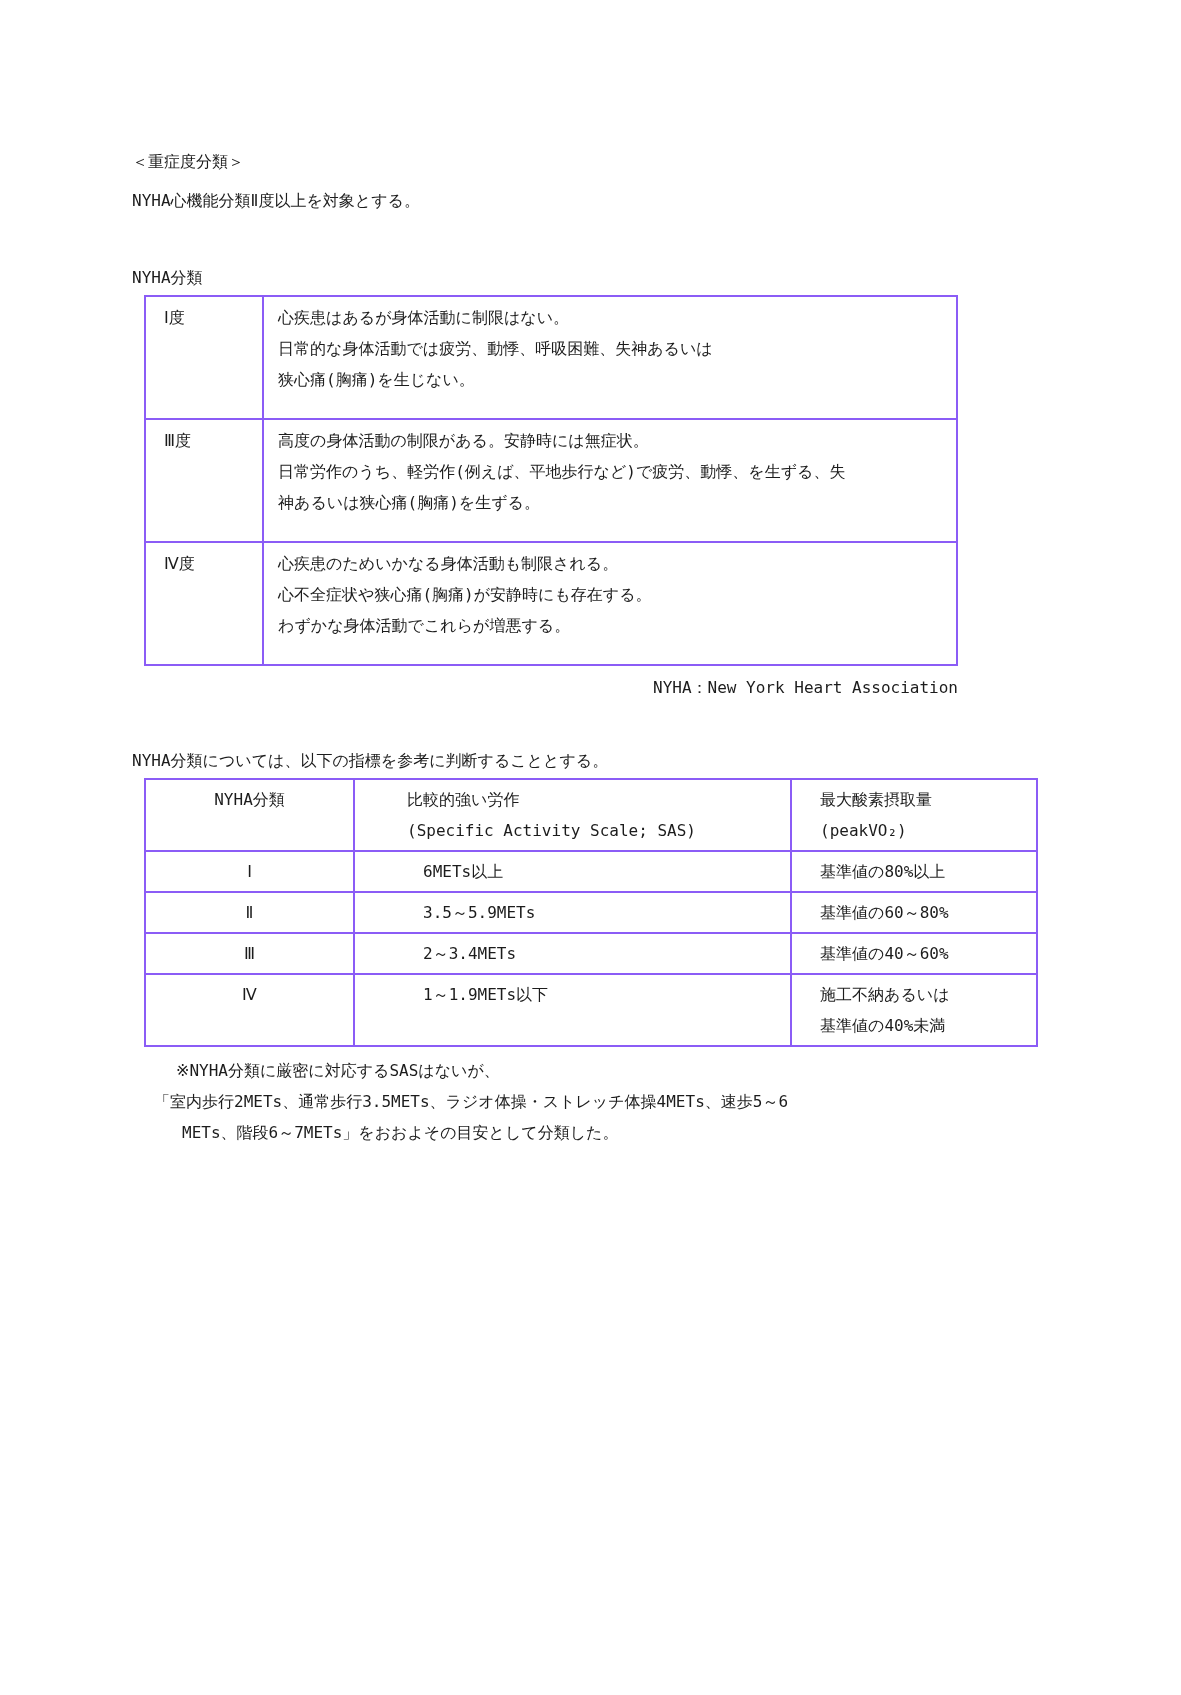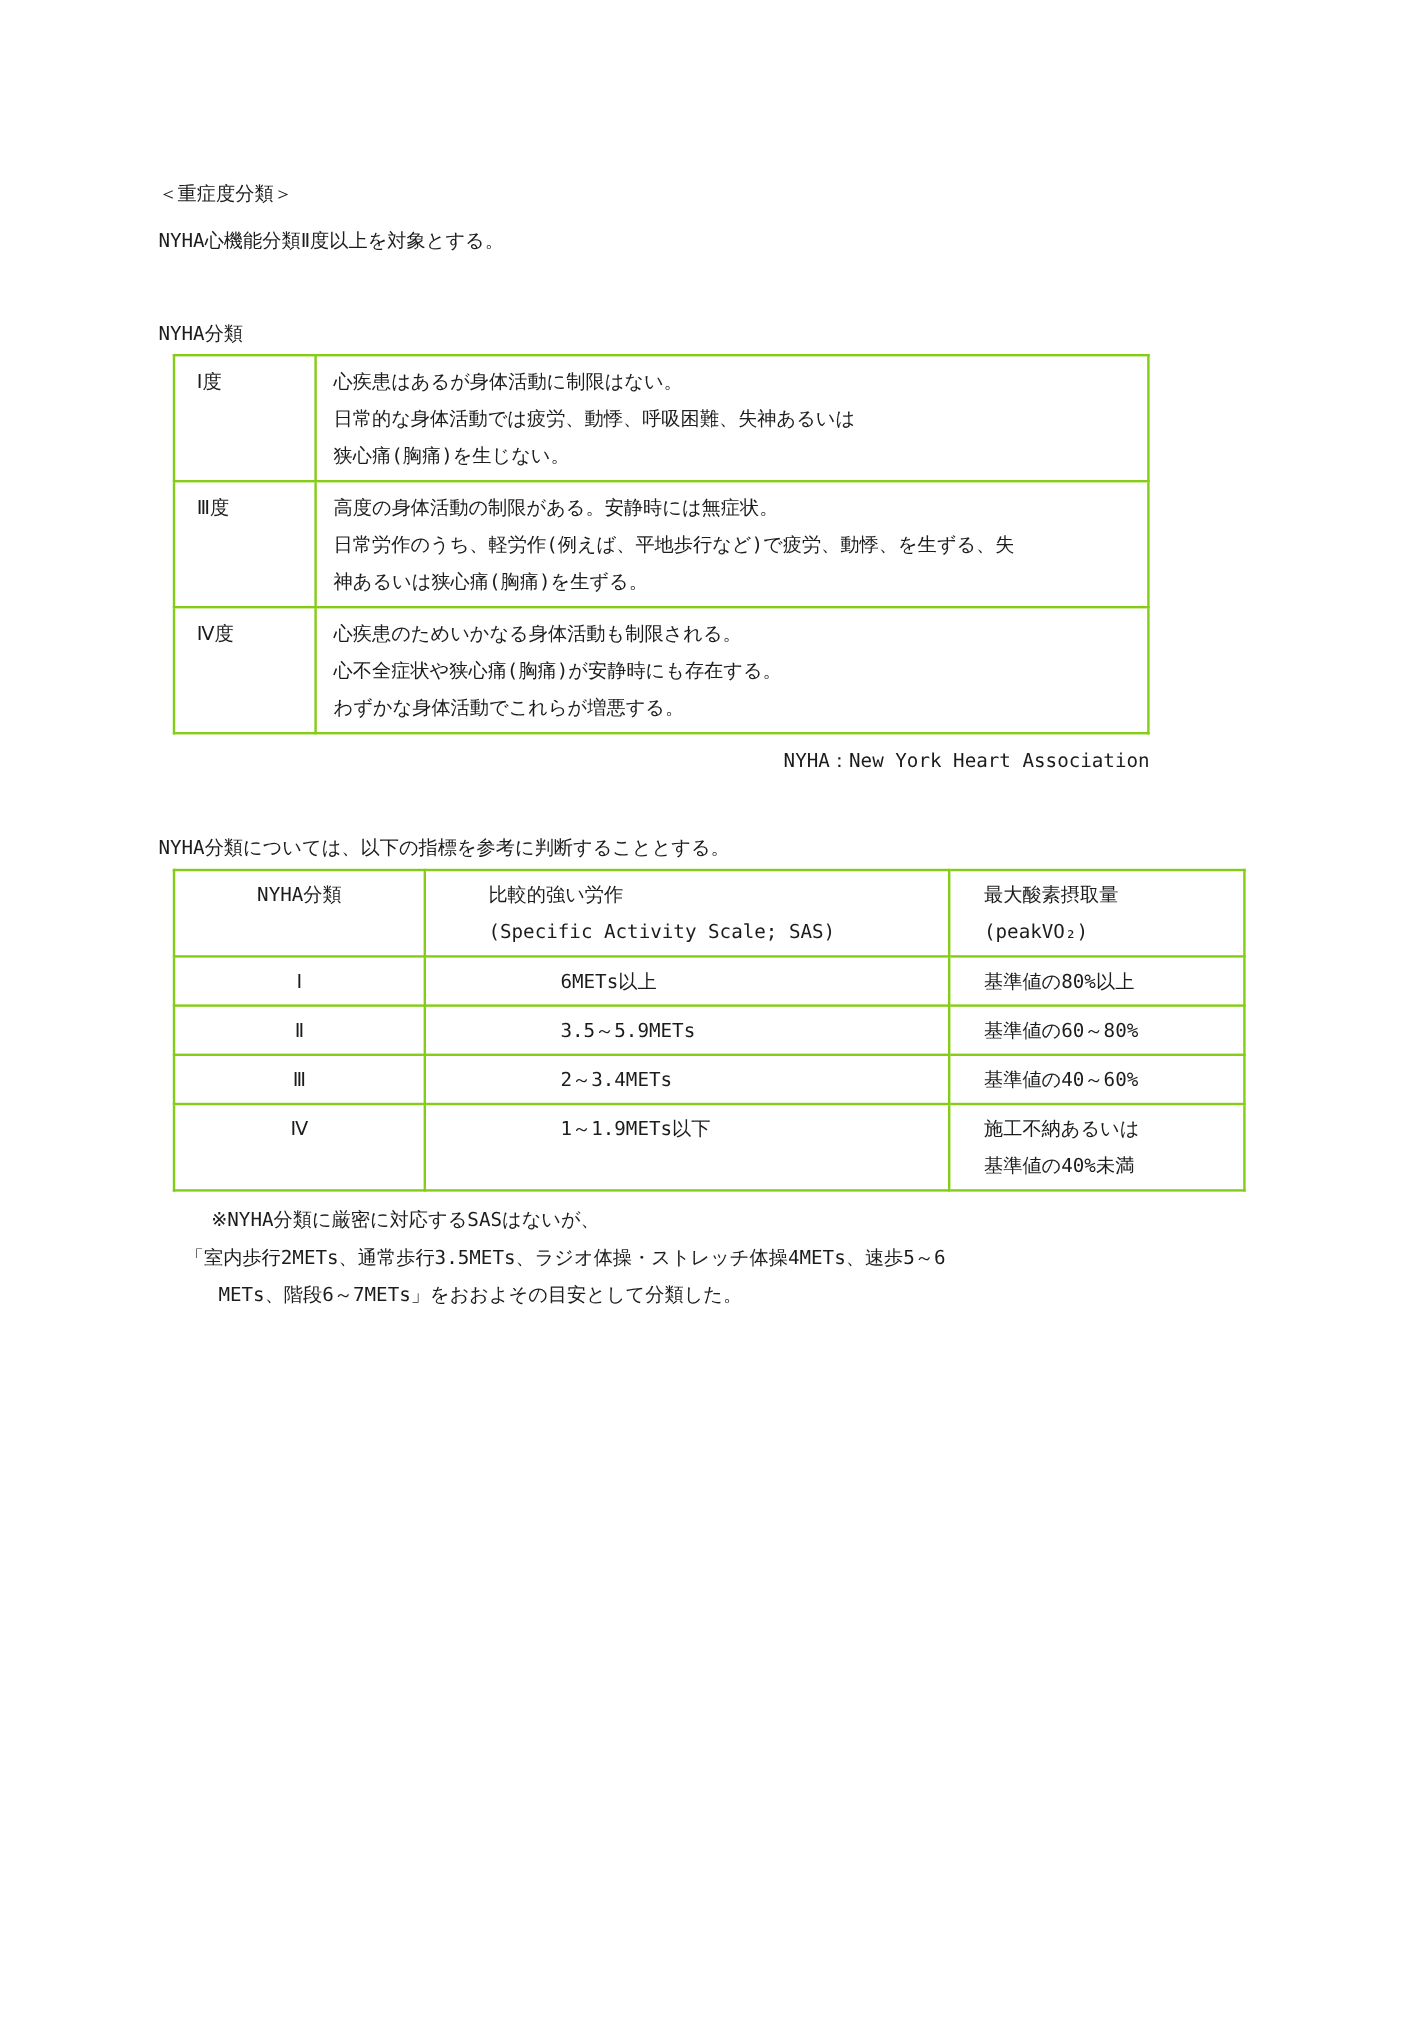--- a/index.html
+++ b/index.html
@@ -9,33 +9,33 @@
     color:#1c1c1c;
   }
   .content{
     position:absolute;left:132px;top:146px;width:826px;
     font-size:16px;line-height:31px;
   }
   .doc-title{margin:0 0 8px 0;}
   .doc-intro{margin:0 0 46px 0;}
   .tbl-label{margin:0 0 2px 0;}
   table{border-collapse:collapse;table-layout:fixed;margin-left:12px;width:814px;}
-  td{border:2px solid #84cc16;vertical-align:top;}
+  td{border:2px solid #8b5cf6;vertical-align:top;}
   
   .tbl1 .grade-cell{width:98px;padding:5px 0 5px 18px;}
-  .tbl1 .desc-cell{padding:5px 8px 5px 14px;}
+  .tbl1 .desc-cell{padding:5px 8px 23px 14px;}
   .tbl1 .desc-line{white-space:nowrap;}
   .caption{ text-align:right;margin:6px 0 42px 0;}
   
   .criteria-intro{margin:0 0 2px 0;}
   .tbl2 .c1{width:205px;text-align:center;}
   .tbl2 .c2{width:382px;padding-left:52px;}
   .tbl2 .c3{width:215px;padding-left:28px;}
   .tbl2 td{padding-top:4px;padding-bottom:4px;}
-  .tbl2 .data-row .c2{padding-left:112px;}
+  .tbl2 .data-row .c2{padding-left:68px;}
   .tbl2 .hdr-line, .tbl2 .cell-line{white-space:nowrap;}
   .notes{margin-top:8px;}
   .note-line{white-space:nowrap;}
   .note-0{margin-left:44px;}
   .note-1{margin-left:22px;}
   .note-2{margin-left:50px;}
 </style>
 </head>
 <body>
 

